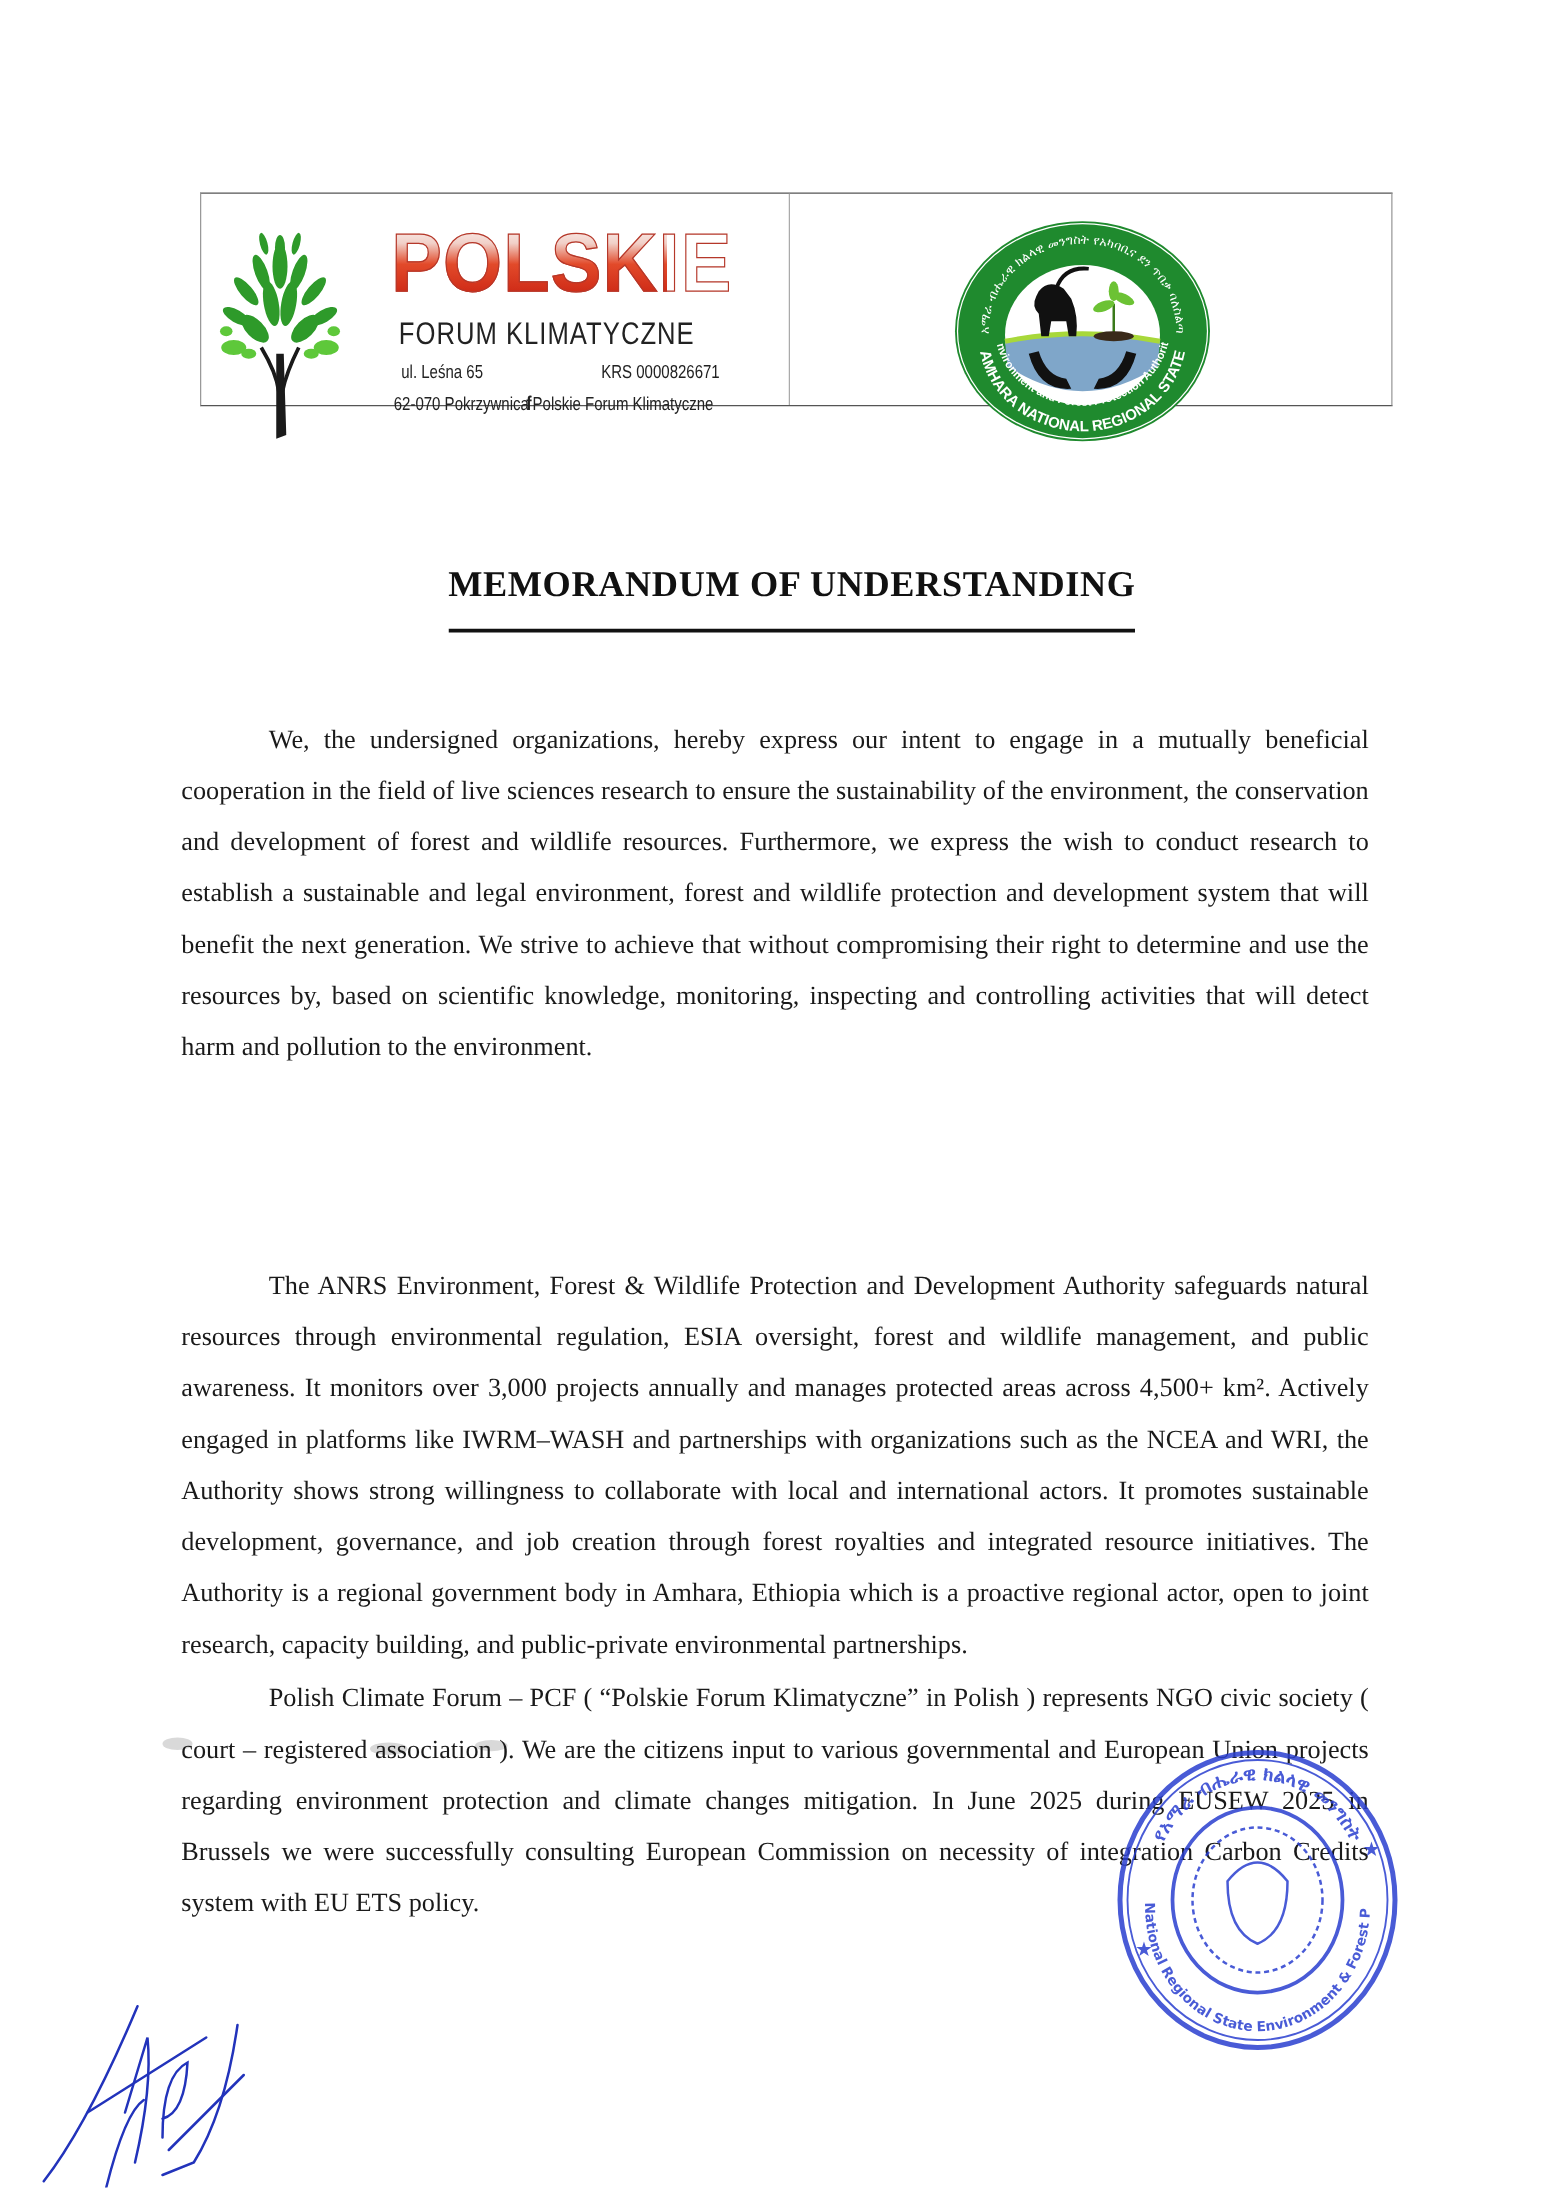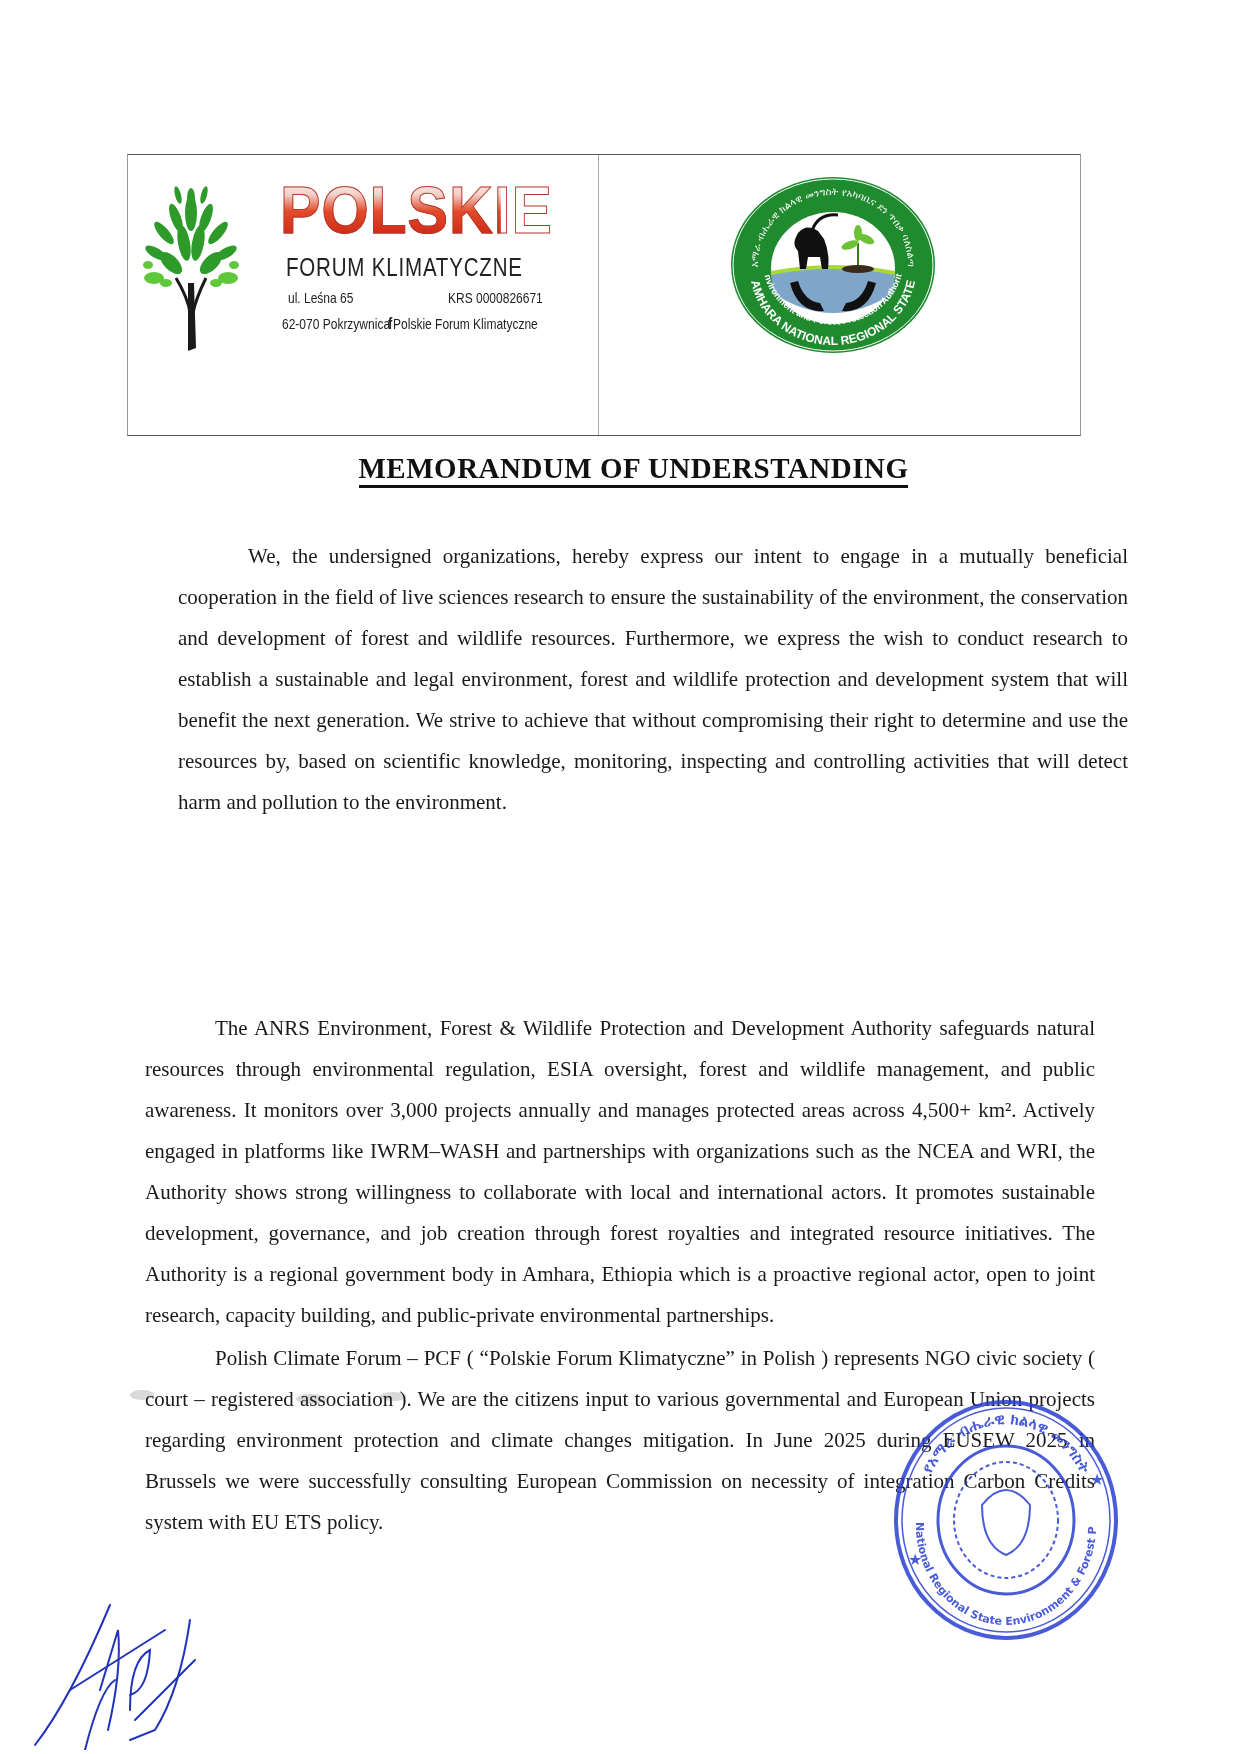--- a/index.html
+++ b/index.html
@@ -2,21 +2,21 @@
 <html><head>
   <meta charset="utf-8">
   <style>
     html, body { margin: 0; padding: 0; background: #ffffff; }
     body {
       width: 1240px; height: 1754px; position: relative; overflow: hidden;
       font-family: "Liberation Serif", "DejaVu Serif", serif; color: #111;
     }
     
     .letterhead {
-      position: absolute; left: 127px; top: 154px; width: 954px; height: 282px;
+      position: absolute; left: 160px; top: 154px; width: 954px; height: 171px;
       border-top: 1.5px solid #555; border-bottom: 1.5px solid #555;
       border-left: 1px solid #999; border-right: 1px solid #999;
       box-sizing: border-box;
     }
     .lh-divider { position: absolute; left: 470px; top: 0; bottom: 0; width: 1px; background: #aaa; }
     .tree-logo { position: absolute; left: 8px; top: 18px; width: 110px; height: 180px; }
     .polskie-word {
       position: absolute; left: 152px; top: 20px; width: 240px; height: 70px;
       font-family: "Liberation Sans", "DejaVu Sans", sans-serif; font-weight: bold;
       font-size: 66px; letter-spacing: 1px; line-height: 70px;
@@ -35,30 +35,30 @@
       font-size: 15px; color: #222; transform: scaleX(0.8); transform-origin: left; white-space: nowrap;
     }
     .fb-glyph { font-weight: bold; font-size: 16px; margin-right: 1px; }
     .amhara-logo { position: absolute; left: 600px; top: 18px; width: 210px; height: 184px; }
 
     
     .doc-title {
       position: absolute; left: 0; width: 1240px; top: 452px; text-align: center;
       font-size: 29px; font-weight: bold; letter-spacing: 0.5px;
     }
-    .doc-title span { border-bottom: 3px solid #111; padding-bottom: 1px; margin-left: 27px; }
+    .doc-title span { border-bottom: 3px solid #111; padding-bottom: 19px; margin-left: 27px; }
 
     
     .para {
       position: absolute; left: 145px; width: 950px;
       font-size: 21px; line-height: 41px; text-align: justify; text-align-last: left;
       color: #1a1a1a;
     }
     .para .indent { display: inline-block; width: 70px; }
-    #p1 { top: 536px; margin-left: 33px; }
+    #p1 { top: 571px; }
     #p2 { top: 1008px; }
     #p3 { top: 1338px; }
 
     
     .stamp { position: absolute; left: 890px; top: 1395px; width: 232px; height: 250px; opacity: 0.85; }
     
     .signature { position: absolute; left: 30px; top: 1600px; width: 170px; height: 150px; }
     .smudge { position: absolute; background: #cfcfcf; border-radius: 50%; opacity: 0.8; }
   </style>
 </head>

